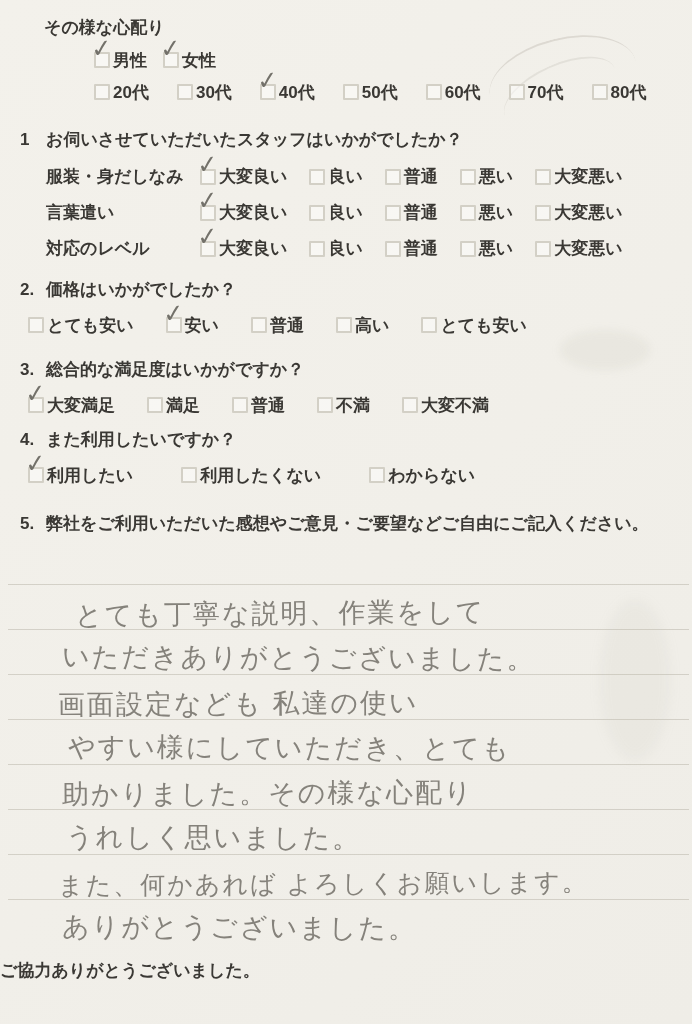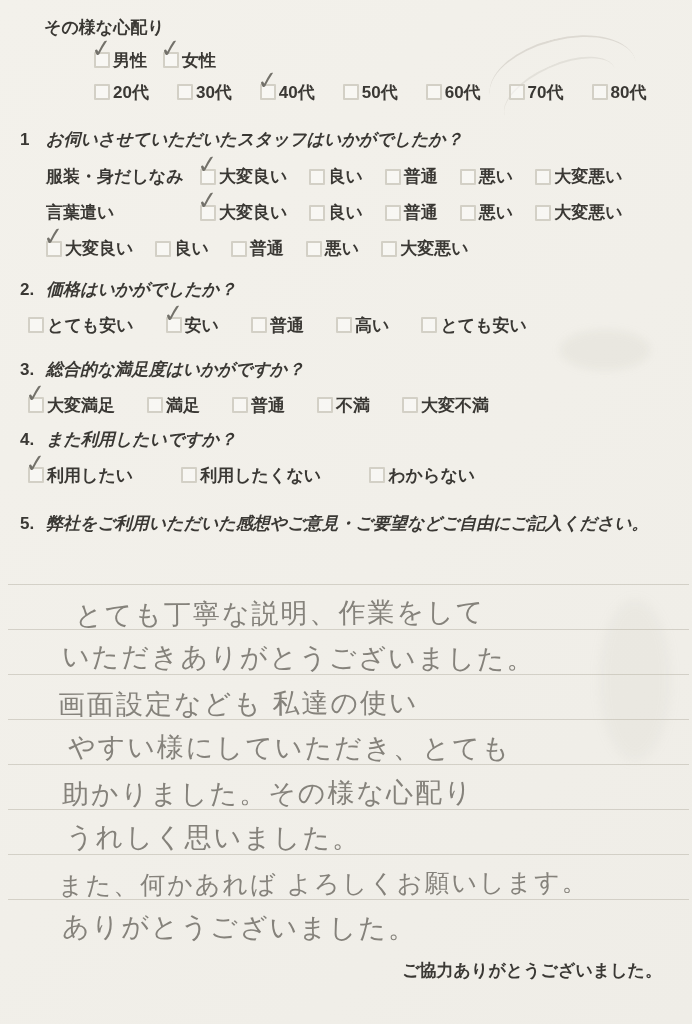--- a/index.html
+++ b/index.html
@@ -22,21 +22,21 @@
   .smudge3{top:330px;left:560px;width:90px;height:40px;background:rgba(168,163,150,.10);border-radius:50%;filter:blur(4px);}
   .smudge4{top:600px;left:600px;width:70px;height:160px;background:rgba(168,163,150,.08);border-radius:50%;filter:blur(6px);}
 
   .sec-title{margin-left:44px;font-size:17px;font-weight:700;line-height:24px;}
   .row{display:flex;align-items:center;height:24px;}
   .gender-row{margin:8px 0 0 94px;gap:16px;}
   .age-row{margin:8px 0 0 94px;gap:28px;}
 
   .q-head{display:flex;margin-top:0;line-height:24px;}
   .q-num{margin-left:20px;width:26px;font-size:17px;font-weight:700;flex:none;}
-  .q-text{font-size:17px;font-weight:700;font-style:italic;}
+  .q-text{font-size:17px;font-weight:700;}
 
   .rating-row{display:flex;align-items:flex-end;margin:10px 0 0 46px;height:26px;}
   .row-label{width:154px;font-size:17px;font-weight:700;flex:none;}
   .opts{display:flex;align-items:center;gap:22px;}
 
   .opts-line{display:flex;align-items:center;margin-left:28px;height:26px;}
   .q2-opts,.q3-opts{gap:32px;}
   .q4-opts{gap:48px;}
 
   .mt24{margin-top:24px;} .mt18{margin-top:18px;} .mt20{margin-top:20px;}
@@ -62,21 +62,21 @@
   }
   .hw-line:nth-child(1){padding-left:67px;transform:rotate(-.5deg);}
   .hw-line:nth-child(2){padding-left:54px;transform:rotate(.3deg);}
   .hw-line:nth-child(3){padding-left:50px;transform:rotate(-.4deg);}
   .hw-line:nth-child(4){padding-left:60px;transform:rotate(.2deg);}
   .hw-line:nth-child(5){padding-left:54px;transform:rotate(-.3deg);}
   .hw-line:nth-child(6){padding-left:58px;transform:rotate(.2deg);}
   .hw-line:nth-child(7){padding-left:50px;font-size:25px;transform:rotate(-.4deg);}
   .hw-line:nth-child(8){padding-left:54px;transform:rotate(.3deg);}
 
-  .footer{margin:8px 30px 0 0;text-align:right;font-size:17px;font-weight:700;}
+  .footer{margin:8px 30px 0 0;font-size:17px;font-weight:700;}
 </style>
 </head>
 <body>
 
 <div class="paper">
   <div class="smudge smudge1"></div>
   <div class="smudge smudge2"></div>
   <div class="smudge smudge3"></div>
   <div class="smudge smudge4"></div>
 
@@ -194,20 +194,21 @@
       </span>
       <span class="opt">
         <span class="cb"></span>
 
         <span class="opt-label">大変悪い</span>
       </span>
     </span>
   </div>
 
   <div class="rating-row">
+    <span class="row-label">対応のレベル</span>
     <span class="opts">
       <span class="opt checked">
         <span class="cb"></span>
         <span class="mark">✓</span>
         <span class="opt-label">大変良い</span>
       </span>
       <span class="opt">
         <span class="cb"></span>
 
         <span class="opt-label">良い</span>

